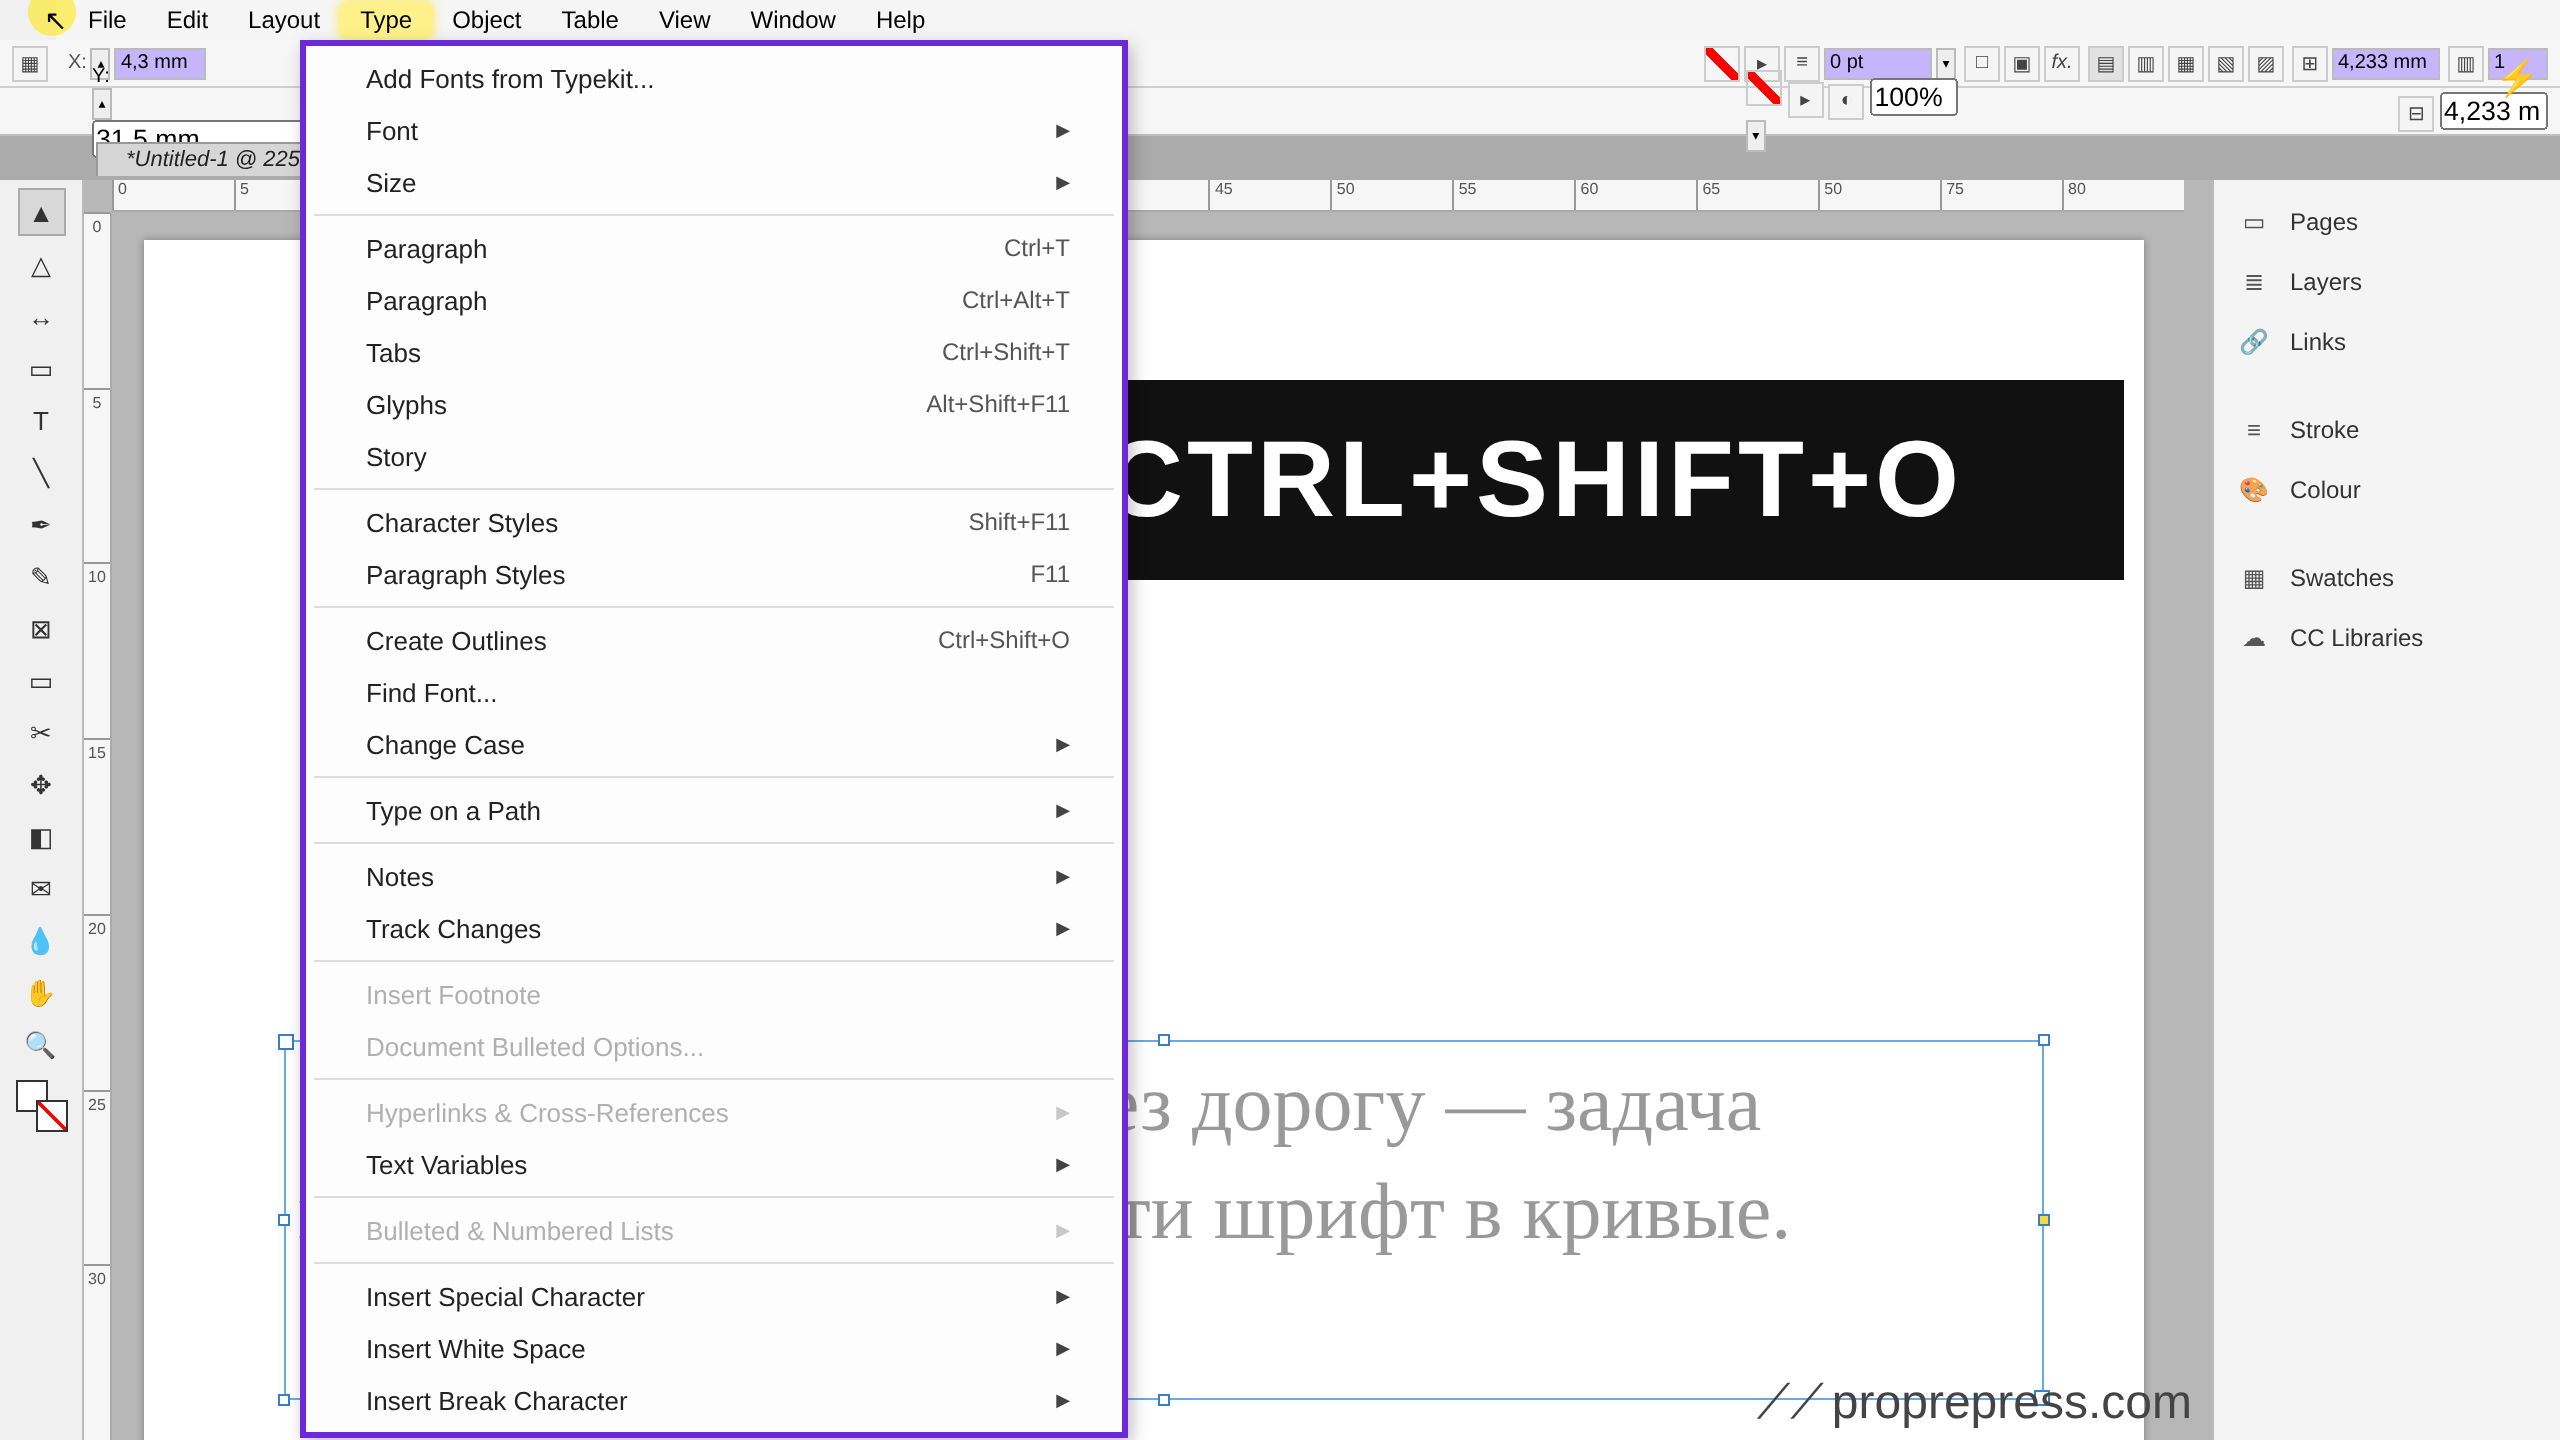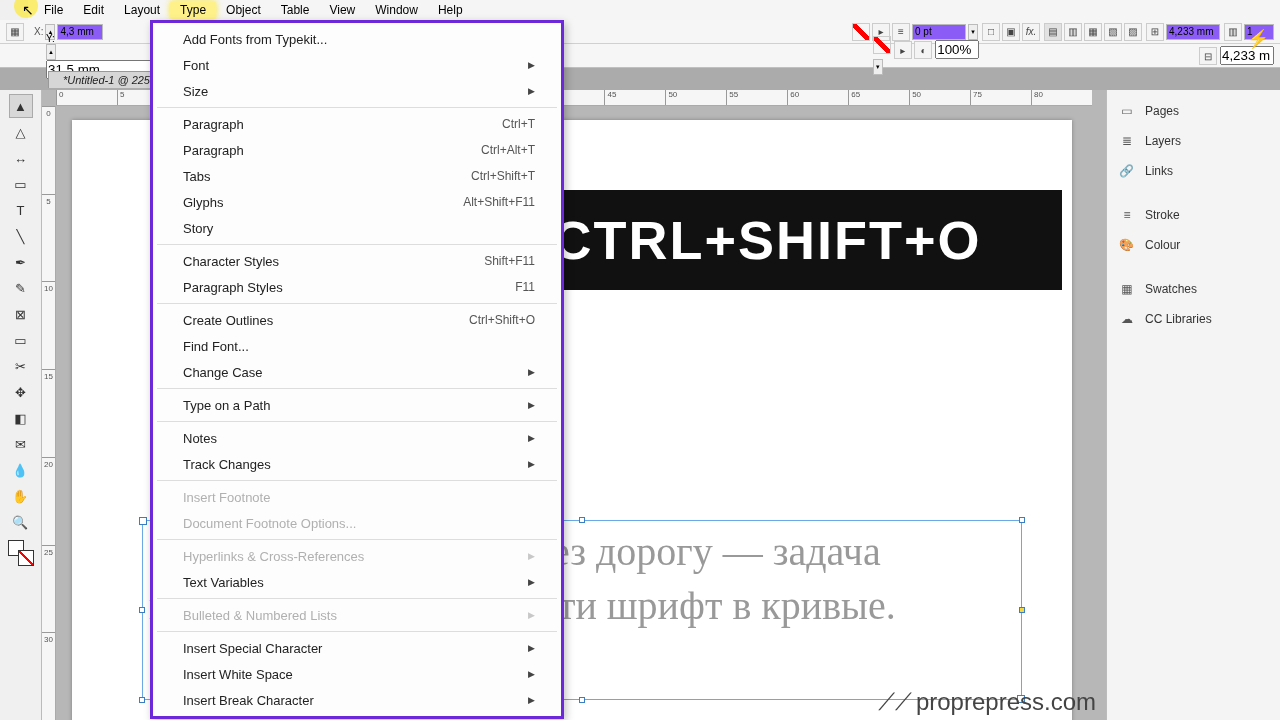--- a/index.html
+++ b/index.html
@@ -6,21 +6,21 @@
 body { width: 1280px; height: 720px; overflow: hidden; background: #f0f0f0; position: relative; user-select: none; }
 
 
 .menubar { height: 20px; background: #f5f5f5; display: flex; align-items: center; padding: 0 6px; font-size: 12px; margin-left: 28px; }
 .menubar .mi { padding: 2px 10px; cursor: default; }
 .menubar .mi.active { background: #fff18a; border-radius: 3px; box-shadow: 0 0 6px rgba(255,230,0,.8); }
 
 
 .ctrlbar { height: 24px; background: #f6f6f6; border-bottom: 1px solid #d0d0d0; display: flex; align-items: center; padding: 0 6px; font-size: 10px; gap: 4px; }
 .ctrlbar .lbl { color: #555; margin-left: 6px; }
-.ctrlbar input { width: 46px; height: 16px; font-size: 10px; border: 1px solid #bbb; background: #8b5cf6; padding: 0 2px; }
+.ctrlbar input { width: 46px; height: 16px; font-size: 10px; border: 1px solid #bbb; background: #c4b5fd; padding: 0 2px; }
 .ctrlbar .grp { display: flex; align-items: center; gap: 2px; }
 .nudge { width: 10px; height: 16px; border: 1px solid #bbb; background: #eee; font-size: 7px; display: flex; align-items: center; justify-content: center; }
 .icbtn { width: 18px; height: 18px; border: 1px solid #ccc; background: #f4f4f4; display: inline-flex; align-items: center; justify-content: center; font-size: 10px; color: #444; }
 .icbtn.sel { background: #e2e2e2; }
 
 
 .ctrlbar2 { height: 24px; background: #f6f6f6; border-bottom: 1px solid #c0c0c0; display: flex; align-items: center; padding: 0 6px; font-size: 10px; gap: 4px; }
 
 
 .doctab { height: 22px; background: #ababab; display: flex; align-items: center; padding-left: 48px; }
@@ -328,21 +328,21 @@
     </div>
     <div class="dd-item">
       <span>Track Changes</span>
       <span class="arrow">▶</span>
     </div>
     <div class="dd-sep"></div>
     <div class="dd-item disabled">
       <span>Insert Footnote</span>
     </div>
     <div class="dd-item disabled">
-      <span>Document Footnote Options...</span>
+      <span>Document Bulleted Options...</span>
     </div>
     <div class="dd-sep"></div>
     <div class="dd-item disabled">
       <span>Hyperlinks &amp; Cross-References</span>
       <span class="arrow">▶</span>
     </div>
     <div class="dd-item">
       <span>Text Variables</span>
       <span class="arrow">▶</span>
     </div>

